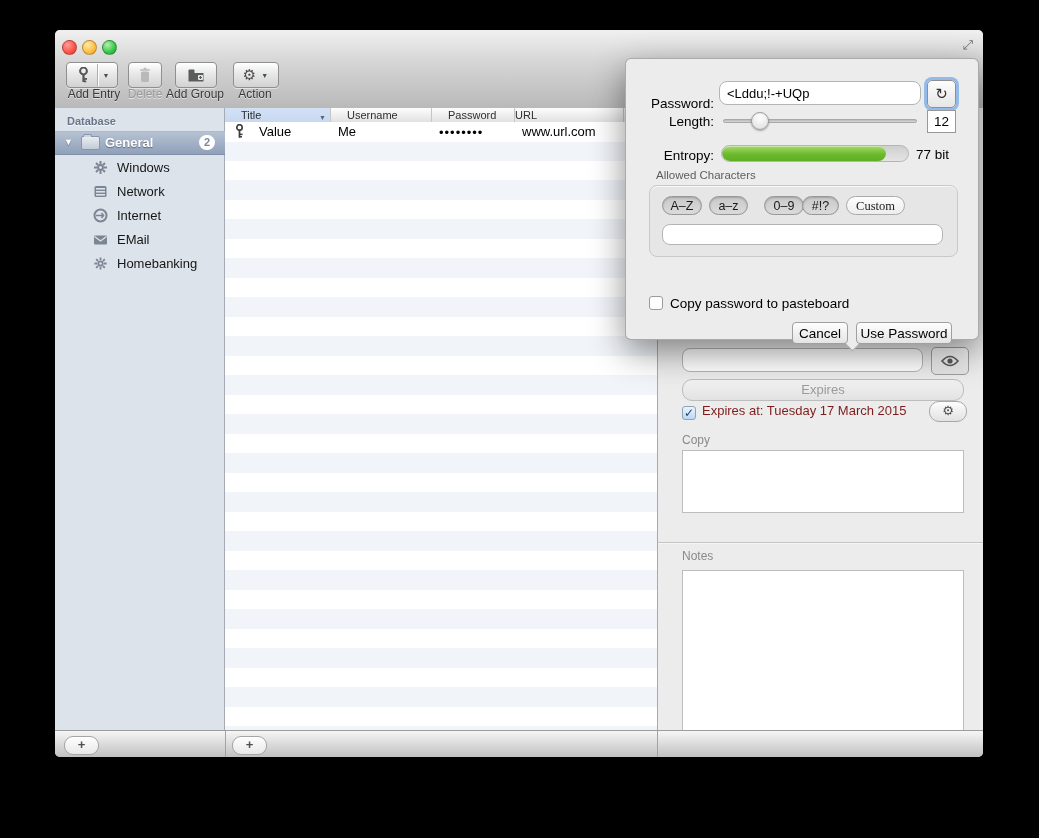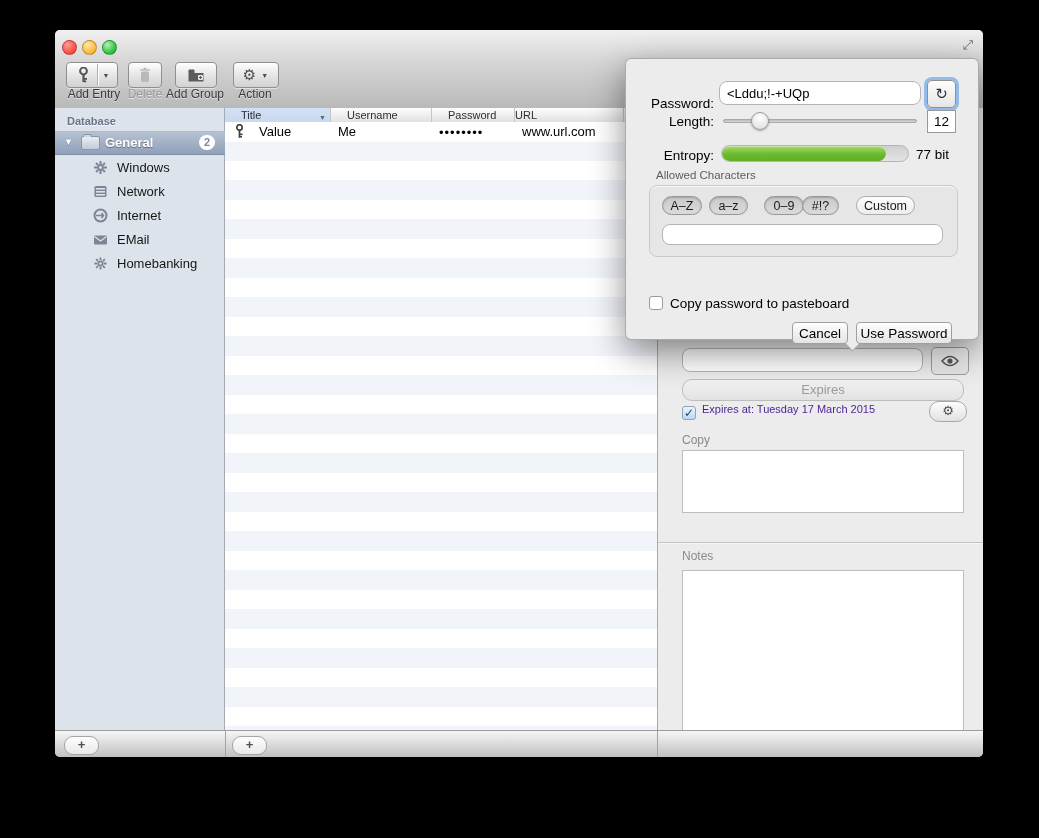--- a/index.html
+++ b/index.html
@@ -45,21 +45,21 @@
   .pw-dots{letter-spacing:1px;font-size:10px;line-height:17px;}
   
   .inspector{position:absolute;left:602px;top:78px;width:326px;height:622px;background:#ececec;border-left:1px solid #a9a9a9;box-sizing:border-box;}
   .field{background:#fff;border:1px solid #b4b4b4;border-radius:8px;box-sizing:border-box;}
   .insp-pw{position:absolute;left:24px;top:240px;width:241px;height:24px;}
   .eye-btn{position:absolute;left:273px;top:239px;width:36px;height:26px;border:1px solid #9f9f9f;border-radius:5px;background:linear-gradient(#fdfdfd,#e3e3e3);display:flex;align-items:center;justify-content:center;color:#5c5c5c;}
   .gen-btn{position:absolute;left:24px;top:271px;width:280px;height:20px;border:1px solid #bdbdbd;border-radius:10px;background:linear-gradient(#f3f3f3,#e2e2e2);font-size:13px;color:#9b9b9b;text-align:center;line-height:19px;}
   .exp-row{position:absolute;left:24px;top:295px;width:300px;height:20px;}
   .cb{width:14px;height:14px;border:1px solid #8fa3b8;border-radius:3px;box-sizing:border-box;display:inline-block;}
   .cb.checked{background:linear-gradient(#eaf4fd,#b9d8f4);color:#1c3d5f;font-size:12px;font-weight:bold;line-height:12px;text-align:center;}
-  .exp-label{position:absolute;left:20px;top:0px;font-size:11px;color:#4c1d95;}
+  .exp-label{position:absolute;left:20px;top:0px;font-size:13px;color:#7f1d1d;}
   .gear-btn{position:absolute;left:247px;top:-2px;width:36px;height:19px;border:1px solid #a8a8a8;border-radius:10px;background:linear-gradient(#fdfdfd,#e2e2e2);text-align:center;font-size:13px;color:#4e4e4e;line-height:18px;}
   .section-label{position:absolute;font-size:12px;color:#8a8a8a;}
   .tags-box{position:absolute;left:24px;top:342px;width:280px;height:61px;border-radius:0;border:1px solid #bdbdbd;background:#fff;}
   .divider-h{position:absolute;left:0;top:434px;width:326px;height:1px;background:#c4c4c4;box-shadow:0 1px 0 #f6f6f6;}
   .notes-box{position:absolute;left:24px;top:462px;width:280px;height:183px;border:1px solid #bdbdbd;background:#fff;}
   
   .bottombar{position:absolute;left:0;top:700px;width:928px;height:27px;background:linear-gradient(#f6f6f6,#c0c0c0);border-top:1px solid #9c9c9c;box-sizing:border-box;}
   .bb-div{position:absolute;top:0;width:1px;height:27px;background:#a2a2a2;}
   .plus-btn{position:absolute;top:5px;width:33px;height:17px;border:1px solid #a5a5a5;border-radius:9px;background:linear-gradient(#fefefe,#e8e8e8);text-align:center;font-size:13px;font-weight:bold;color:#4d4d4d;line-height:15px;}
   
@@ -287,21 +287,21 @@
       <div class="entropy-fill" style="width: 88%;"></div>
     </div>
     <div class="entropy-val">77 bit</div>
 
     <div class="allowed-label">Allowed Characters</div>
     <div class="group-box">
       <div class="pill on" style="left:12px;width:40px;">A–Z</div>
       <div class="pill on" style="left:59px;width:39px;">a–z</div>
       <div class="pill on" style="left:114px;width:40px;">0–9</div>
       <div class="pill on" style="left:152px;width:37px;">#!?</div>
-      <div class="pill off" style="left:206px;width:59px;">Custom</div>
+      <div class="pill off" style="left:196px;width:59px;font-family:Liberation Serif, serif;">Custom</div>
       <input class="field custom-field" type="text" value="" style="">
     </div>
 
     <div class="pop-cb-row">
       <span class="cb" style="background:#fff;border-color:#9b9b9b;"></span>
       <span class="pop-cb-label">Copy password to pasteboard</span>
     </div>
 
     <div class="pop-btn" style="left:166px;width:56px;">Cancel</div>
     <div class="pop-btn" style="left:230px;width:96px;">Use Password</div>

